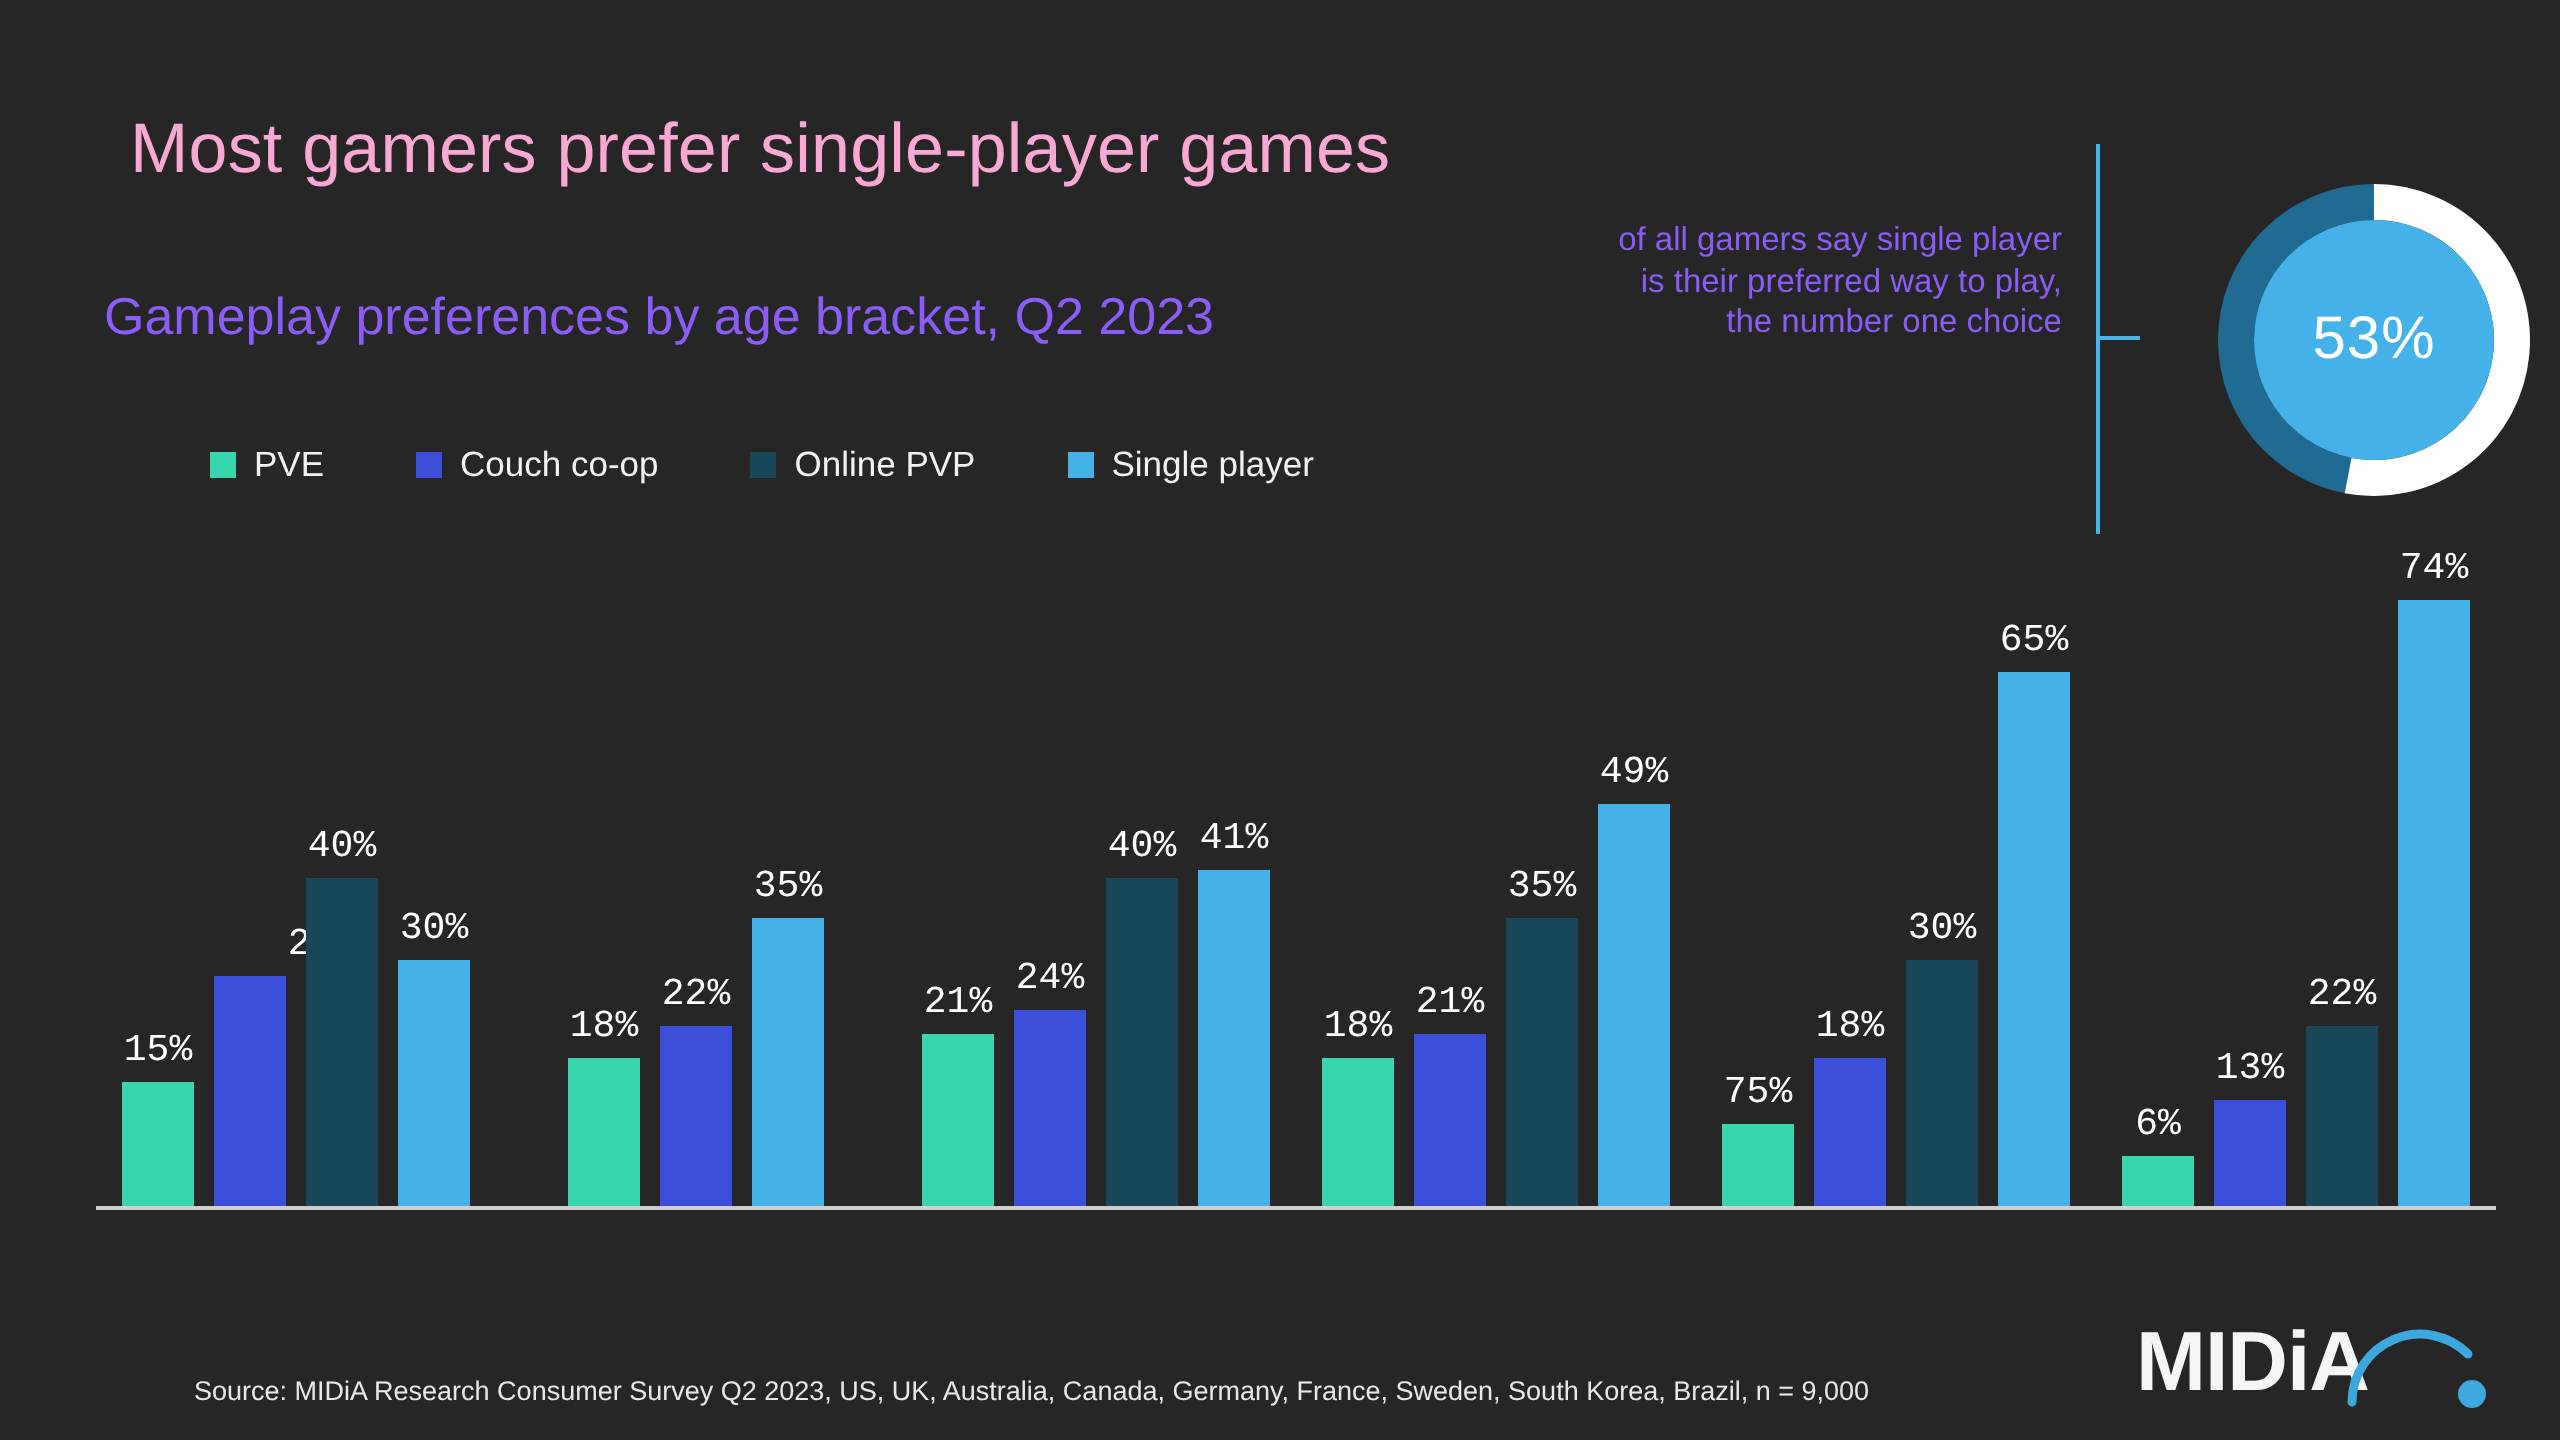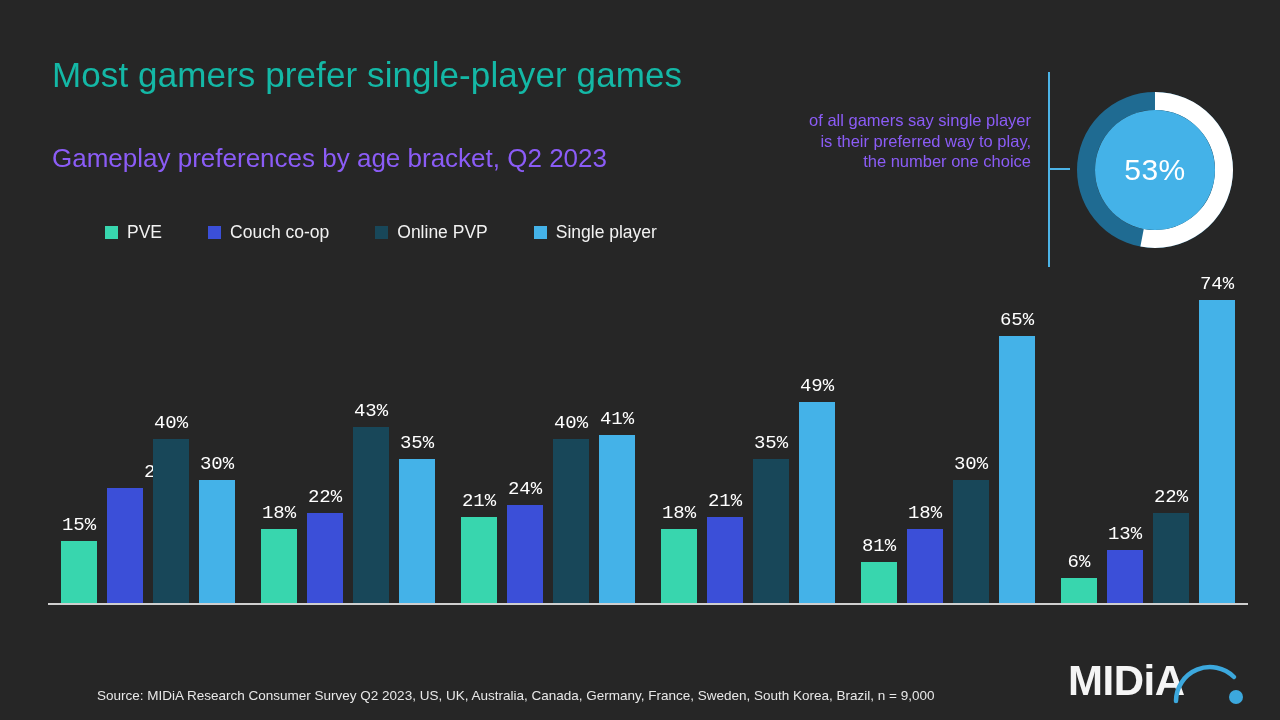--- a/index.html
+++ b/index.html
@@ -6,23 +6,23 @@
   html, body {
     width:1280px; height:720px;
     background:#262626;
     font-family:"Liberation Sans", sans-serif;
     overflow:hidden;
   }
   .slide { position:relative; width:1280px; height:720px; background:#262626; }
 
   
   .title {
-    position:absolute; left:52px; top:55px;
+    position:absolute; left:65px; top:55px;
     font-size:35px; font-weight:400; letter-spacing:0.1px;
-    color:#14b8a6; white-space:nowrap;
+    color:#f9a8d4; white-space:nowrap;
   }
   .subtitle {
     position:absolute; left:52px; top:143px;
     font-size:26px; font-weight:400; color:#8b5cf6; white-space:nowrap;
   }
 
   
   .legend {
     position:absolute; left:105px; top:222px;
     display:flex; align-items:center; gap:0px;
@@ -37,21 +37,21 @@
     text-align:right; font-size:16.5px; line-height:20.5px; color:#8b5cf6;
   }
   .divider-v {
     position:absolute; left:1048px; top:72px;
     width:2px; height:195px; background:#4cb3e6;
   }
   .divider-h {
     position:absolute; left:1048px; top:168px;
     width:22px; height:2px; background:#4cb3e6;
   }
-  .donut { position:absolute; left:1069px; top:84px; width:172px; height:172px; }
+  .donut { position:absolute; left:1101px; top:84px; width:172px; height:172px; }
   .donut svg { display:block; }
   .donut-label {
     position:absolute; left:0; top:0; width:172px; height:172px;
     display:flex; align-items:center; justify-content:center;
     font-size:30px; color:#ffffff; letter-spacing:0.5px;
   }
 
   
   .chart { position:absolute; left:48px; top:275px; width:1200px; height:330px; }
   .plot { position:absolute; left:0; top:0; width:1200px; height:328px; }
@@ -150,24 +150,20 @@
         <div class="group" style="left: 200px; width: 200px;">
           <div class="bar-wrap">
             <div class="bar" style="height: 74px; background: rgb(56, 214, 174);"></div>
             <div class="bar-value" style="bottom: 79px;">18%</div>
           </div>
           <div class="bar-wrap">
             <div class="bar" style="height: 90px; background: rgb(59, 79, 216);"></div>
             <div class="bar-value" style="bottom: 95px;">22%</div>
           </div>
           <div class="bar-wrap">
-            <div class="bar" style="height: 176px; background: rgb(24, 71, 89);"></div>
-            <div class="bar-value" style="bottom: 181px;">43%</div>
-          </div>
-          <div class="bar-wrap">
             <div class="bar" style="height: 144px; background: rgb(68, 178, 232);"></div>
             <div class="bar-value" style="bottom: 149px;">35%</div>
           </div>
         </div>
         <div class="group" style="left: 400px; width: 200px;">
           <div class="bar-wrap">
             <div class="bar" style="height: 86px; background: rgb(56, 214, 174);"></div>
             <div class="bar-value" style="bottom: 91px;">21%</div>
           </div>
           <div class="bar-wrap">
@@ -197,21 +193,21 @@
             <div class="bar-value" style="bottom: 149px;">35%</div>
           </div>
           <div class="bar-wrap">
             <div class="bar" style="height: 201px; background: rgb(68, 178, 232);"></div>
             <div class="bar-value" style="bottom: 206px;">49%</div>
           </div>
         </div>
         <div class="group" style="left: 800px; width: 200px;">
           <div class="bar-wrap">
             <div class="bar" style="height: 41px; background: rgb(56, 214, 174);"></div>
-            <div class="bar-value" style="bottom: 46px;">81%</div>
+            <div class="bar-value" style="bottom: 46px;">75%</div>
           </div>
           <div class="bar-wrap">
             <div class="bar" style="height: 74px; background: rgb(59, 79, 216);"></div>
             <div class="bar-value" style="bottom: 79px;">18%</div>
           </div>
           <div class="bar-wrap">
             <div class="bar" style="height: 123px; background: rgb(24, 71, 89);"></div>
             <div class="bar-value" style="bottom: 128px;">30%</div>
           </div>
           <div class="bar-wrap">

